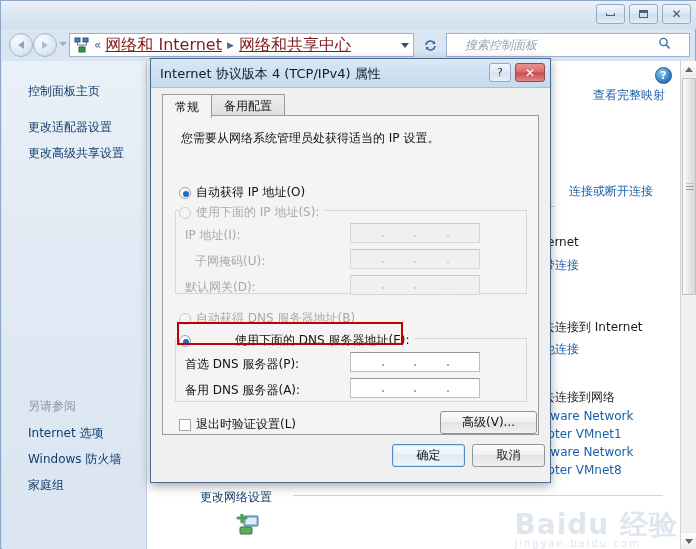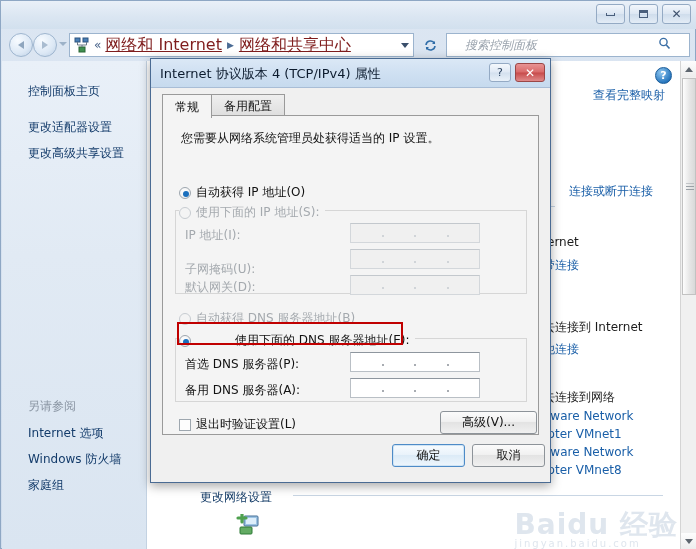--- a/index.html
+++ b/index.html
@@ -465,21 +465,21 @@
         <div class="ipbox dis" style="left:187px; top:107px;">
           <span class="ipseg"></span>
             <span class="ipdot"></span>
           <span class="ipseg"></span>
             <span class="ipdot"></span>
           <span class="ipseg"></span>
             <span class="ipdot"></span>
           <span class="ipseg"></span>
         </div>
 
-        <div class="field-label lbl-dis" style="left:22px; top:137px;margin-top:8px;">子网掩码(U):</div>
+        <div class="field-label lbl-dis" style="left:32px; top:137px;">子网掩码(U):</div>
         <div class="ipbox dis" style="left:187px; top:133px;">
           <span class="ipseg"></span>
             <span class="ipdot"></span>
           <span class="ipseg"></span>
             <span class="ipdot"></span>
           <span class="ipseg"></span>
             <span class="ipdot"></span>
           <span class="ipseg"></span>
         </div>
 

